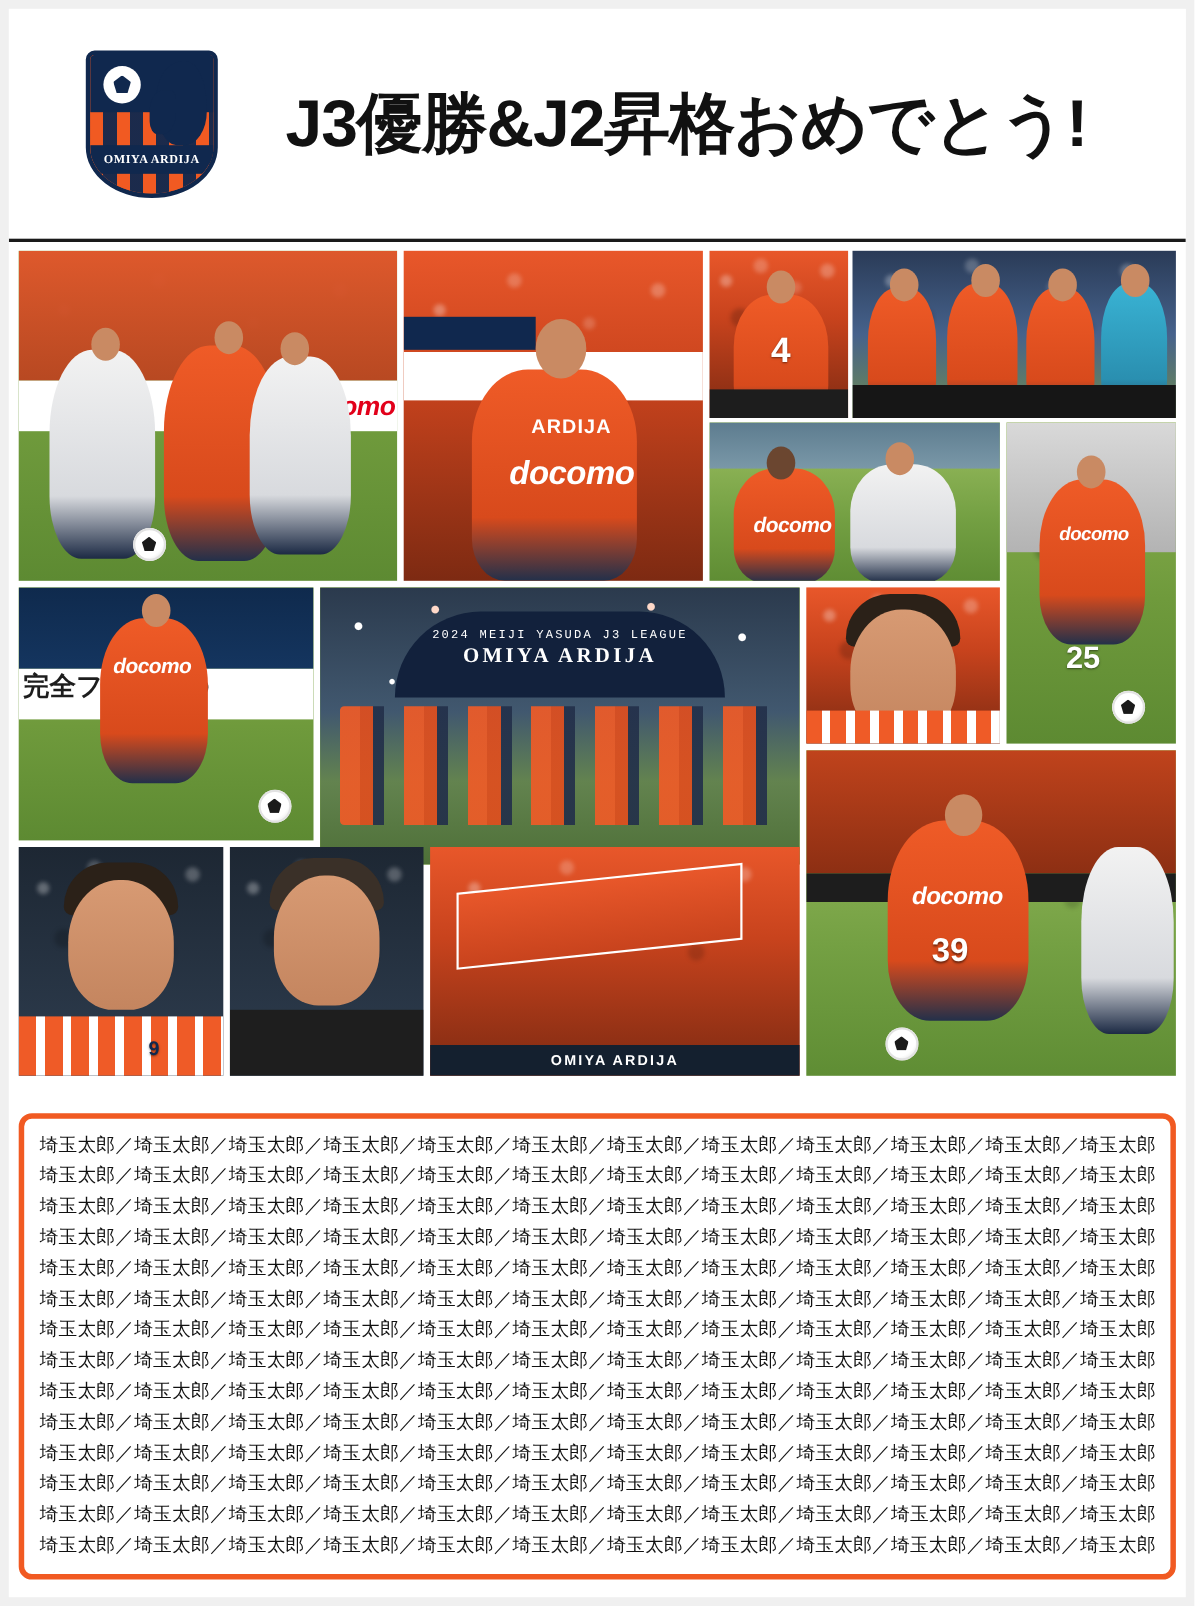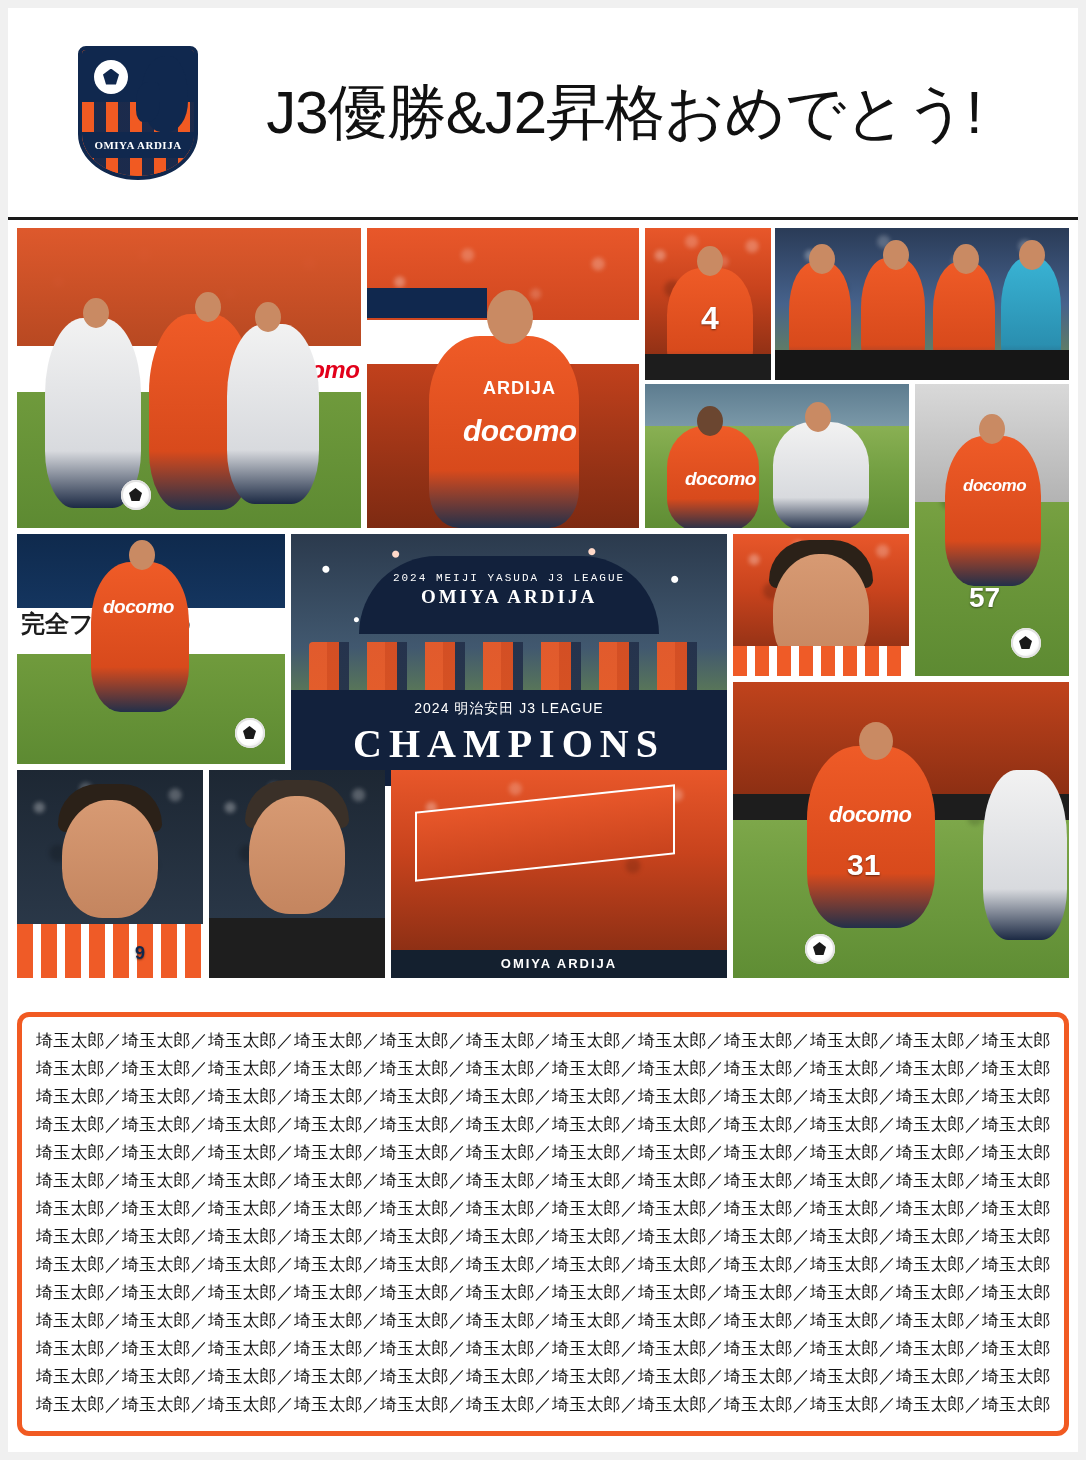--- a/index.html
+++ b/index.html
@@ -103,21 +103,21 @@
     justify-content: center;
     font-family: "Liberation Serif", serif;
   }
   .header-titles {
     flex: 1;
     text-align: center;
     padding-right: 30px;
   }
   .title-main {
     font-size: 60px;
-    font-weight: normal;
+    font-weight: bold;
     letter-spacing: -1px;
     color: #111111;
     line-height: 1.05;
     white-space: nowrap;
   }
   .title-sub {
     margin-top: 10px;
     font-size: 39px;
     font-weight: bold;
     color: #111111;
@@ -364,60 +364,56 @@
       <div class="fig white" style="left:128px; top:38px; width:96px; height:108px;"></div>
       <div class="head" style="left:160px; top:18px;"></div>
       <div class="docomo" style="left:40px; top:84px; font-size:19px;">docomo</div>
     </div>
 
     <div class="ph bg-pitch blur-dots" style="left:898px; top:156px; width:154px; height:292px;">
       <div style="position:absolute;left:0;top:0;right:0;height:118px;background:linear-gradient(180deg,#d9d9d9 0%,#b3b3b3 100%);"></div>
       <div class="fig orange" style="left:30px; top:52px; width:96px; height:150px;"></div>
       <div class="head" style="left:64px; top:30px;"></div>
       <div class="docomo" style="left:48px; top:92px; font-size:17px;">docomo</div>
-      <div class="num" style="left:54px; top:198px; font-size:28px;">57</div>
+      <div class="num" style="left:54px; top:198px; font-size:28px;">25</div>
       <div class="ball" style="left:96px; top:244px;"></div>
     </div>
 
     <div class="ph bg-pitch blur-dots" style="left:0; top:306px; width:268px; height:230px;">
       <div style="position:absolute;left:0;top:0;right:0;height:74px;background:linear-gradient(180deg,#0f2a4d 0%,#14355f 100%);"></div>
       <div style="position:absolute;left:0;top:74px;right:0;height:46px;background:#ffffff;color:#1d1d1d;font-size:24px;font-weight:bold;padding-left:4px;">完全フル装備の</div>
       <div class="fig orange" style="left:74px; top:28px; width:98px; height:150px;"></div>
       <div class="head" style="left:112px; top:6px;"></div>
       <div class="docomo" style="left:86px; top:62px; font-size:19px;">docomo</div>
       <div class="ball" style="left:218px; top:184px;"></div>
     </div>
 
     <div class="ph" style="left:274px; top:306px; width:436px; height:252px;">
       <div class="champ-stage"></div>
       <div class="confetti"></div>
       <div class="champ-arch">
         <div class="l1">2024 MEIJI YASUDA J3 LEAGUE</div>
         <div class="l2">OMIYA ARDIJA</div>
       </div>
       <div class="champ-team"></div>
-      <div class="champ-bottom">
-        <div class="y">2024 明治安田 J3 LEAGUE</div>
-        <div class="c">CHAMPIONS</div>
-      </div>
     </div>
 
     <div class="ph bg-crowd blur-dots" style="left:716px; top:306px; width:176px; height:142px;">
       <div class="hair" style="top:6px;"></div>
       <div class="portrait-face" style="top:20px;"></div>
       <div style="position:absolute;left:0;bottom:0;right:0;height:30px;background:repeating-linear-gradient(90deg,#ef5b27 0 14px,#ffffff 14px 22px);"></div>
     </div>
 
     <div class="ph bg-pitch2 blur-dots" style="left:716px; top:454px; width:336px; height:296px;">
       <div style="position:absolute;left:0;top:0;right:0;height:112px;background:linear-gradient(180deg,#c0431c 0%,#8d2f13 100%);"></div>
       <div style="position:absolute;left:0;top:112px;right:0;height:26px;background:#1d1d1d;"></div>
       <div class="fig orange" style="left:74px; top:64px; width:128px; height:182px;"></div>
       <div class="head" style="left:126px; top:40px; width:34px; height:38px;"></div>
       <div class="docomo" style="left:96px; top:120px; font-size:22px;">docomo</div>
-      <div class="num" style="left:114px; top:166px; font-size:30px;">31</div>
+      <div class="num" style="left:114px; top:166px; font-size:30px;">39</div>
       <div class="fig white" style="left:250px; top:88px; width:84px; height:170px;"></div>
       <div class="ball" style="left:72px; top:252px;"></div>
     </div>
 
     <div class="ph bg-dark blur-dots" style="left:0; top:542px; width:186px; height:208px;">
       <div class="hair" style="top:14px;"></div>
       <div class="portrait-face" style="top:30px;"></div>
       <div style="position:absolute;left:0;bottom:0;right:0;height:54px;background:repeating-linear-gradient(90deg,#ef5b27 0 16px,#ffffff 16px 24px);"></div>
       <div class="num" style="left:118px; bottom:14px; font-size:18px; color:#10284e;">9</div>
     </div>

